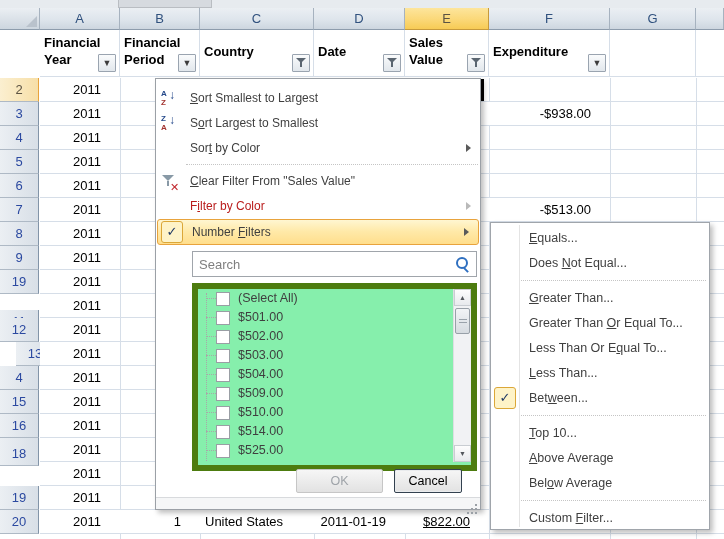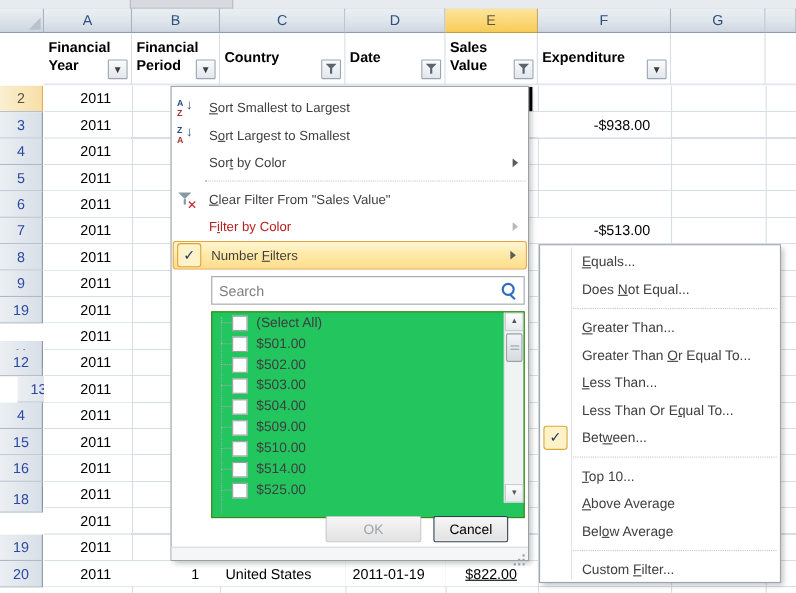--- a/index.html
+++ b/index.html
@@ -70,22 +70,22 @@
   .clearicon:after{content:"";position:absolute;left:6px;top:9px;width:2px;height:5px;background:#8899A6;}
   .clearicon .x{position:absolute;left:9px;top:3px;color:#C1272D;font-size:11px;font-weight:bold;}
   
   .searchbox{position:absolute;left:36px;top:172px;width:285px;height:26px;border:1px solid #A0A5AB;box-sizing:border-box;background:#fff;}
   .searchbox input{position:absolute;left:4px;top:2px;width:250px;height:19px;border:none;outline:none;
                    font-family:"Liberation Sans",sans-serif;font-size:13px;color:#444;}
   .searchbox input::placeholder{color:#7F7F7F;opacity:1;}
   .mag{position:absolute;right:8px;top:5px;width:8px;height:8px;border:2px solid #2E6FC0;border-radius:50%;}
   .mag:after{content:"";position:absolute;left:7px;top:8px;width:2px;height:6px;background:#2E6FC0;transform:rotate(-45deg);}
   
-  .vlist{position:absolute;left:36px;top:204px;width:285px;height:188px;border:1px solid #4d7c0f;box-sizing:border-box;
-         background:#22c55e;overflow:hidden;}
+  .vlist{position:absolute;left:36px;top:204px;width:285px;height:188px;border:6px solid #4d7c0f;box-sizing:border-box;
+         background:#86efac;overflow:hidden;}
   .treeline{position:absolute;left:8px;top:4px;bottom:4px;width:1px;border-left:1px dotted #A8A8A8;}
   .vrow{position:relative;height:19px;line-height:19px;padding-left:40px;font-size:12.5px;white-space:nowrap;}
   .vrow .dots{position:absolute;left:8px;top:9px;width:10px;border-top:1px dotted #A8A8A8;}
   .vrow .cb{position:absolute;left:18px;top:3px;width:12px;height:12px;border:1px solid #999EA4;background:#fff;}
   .scrollbar{position:absolute;right:0;top:0;width:17px;height:173px;background:#F1F2F4;border-left:1px solid #DDDFE2;}
   .sbtn{position:absolute;left:0;width:17px;height:17px;background:linear-gradient(180deg,#FDFDFD,#E8EAED);
         border:1px solid #C9CDD2;box-sizing:border-box;text-align:center;line-height:15px;font-size:7px;color:#53575C;}
   .sthumb{position:absolute;left:1px;top:19px;width:15px;height:26px;border:1px solid #98A0A8;border-radius:2px;
         background:linear-gradient(180deg,#F2F4F6,#D6DBE0);box-sizing:border-box;}
   .sthumb:after{content:"";position:absolute;left:3px;top:10px;width:8px;height:1px;background:#9AA2AA;box-shadow:0 3px 0 #9AA2AA;}
@@ -305,22 +305,22 @@
     </div>
   </div>
 
   <div id="submenu">
     <div class="sm-gutterline"></div>
     <div class="smi"><span><u>E</u>quals...</span></div>
     <div class="smi"><span>Does <u>N</u>ot Equal...</span></div>
     <div class="smsep"></div>
     <div class="smi"><span><u>G</u>reater Than...</span></div>
     <div class="smi"><span>Greater Than <u>O</u>r Equal To...</span></div>
+    <div class="smi"><span>Less Than Or E<u>q</u>ual To...</span></div>
     <div class="smi"><span><u>L</u>ess Than...</span></div>
-    <div class="smi"><span>Less Than Or E<u>q</u>ual To...</span></div>
     <div class="smi">
       <span class="smcheck">✓</span>
       <span>Bet<u>w</u>een...</span>
     </div>
     <div class="smsep"></div>
     <div class="smi"><span><u>T</u>op 10...</span></div>
     <div class="smi"><span><u>A</u>bove Average</span></div>
     <div class="smi"><span>Bel<u>o</u>w Average</span></div>
     <div class="smsep"></div>
     <div class="smi"><span>Custom <u>F</u>ilter...</span></div>

